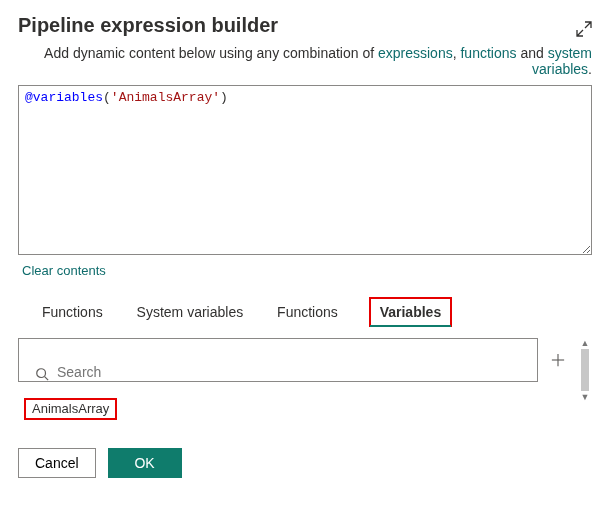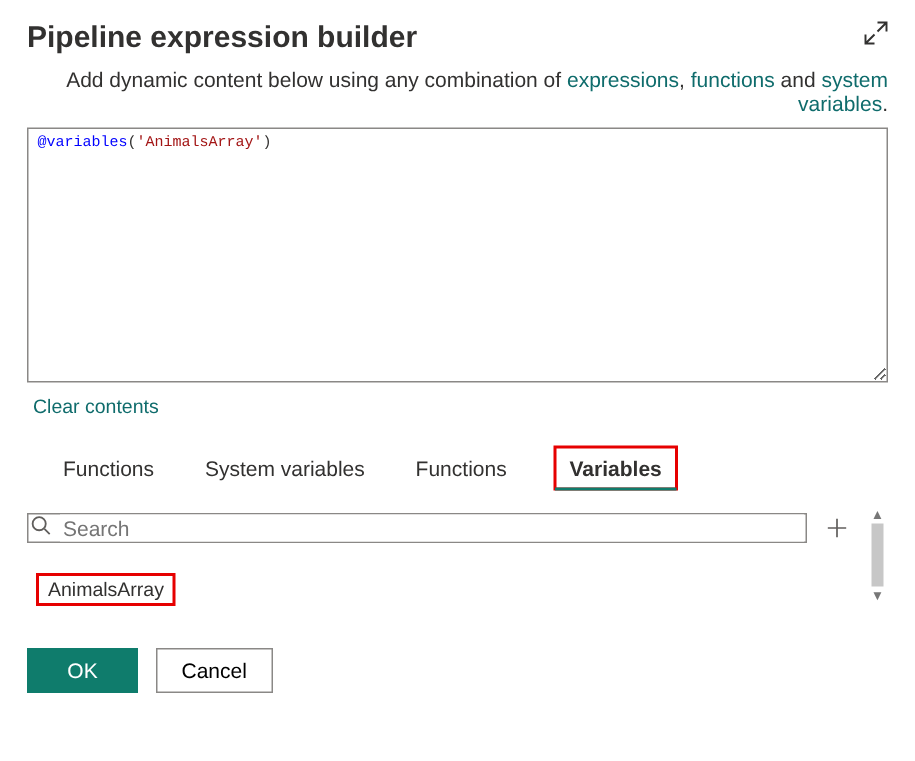--- a/index.html
+++ b/index.html
@@ -8,21 +8,21 @@
     padding: 14px 18px;
     font-family: "Segoe UI", -apple-system, sans-serif;
     font-size: 14px;
     color: #323130;
     width: 610px;
     background: #fff;
   }
   .header {
     display: flex;
     justify-content: space-between;
-    align-items: flex-start;
+    align-items: flex-end;
     margin-bottom: 8px;
   }
   .title {
     font-size: 20px;
     font-weight: 600;
   }
   .expand-icon {
     width: 16px; height: 16px;
     stroke: #323130;
     stroke-width: 1.3;
@@ -40,21 +40,21 @@
     cursor: pointer;
   }
   .editor {
     width: 100%;
     height: 170px;
     border: 1px solid #8a8886;
     resize: both;
     overflow: auto;
     padding: 4px 6px;
     font-family: Consolas, "Courier New", monospace;
-    font-size: 10px;
+    font-size: 13px;
     white-space: pre;
     margin-bottom: 2px;
   }
   .t-at    { color: #0000ff; }
   .t-fn    { color: #0000ff; }
   .t-paren { color: #323130; }
   .t-str   { color: #a31515; }
   .clear-link {
     color: #0f6c6c;
     font-size: 13px;
@@ -100,24 +100,24 @@
   }
   .search-row {
     display: flex;
     align-items: center;
     gap: 6px;
     margin-bottom: 16px;
   }
   .search-box {
     flex: 1;
     border: 1px solid #8a8886;
-    height: 20px;
-    display: flex;
-    align-items: flex-start;
-    padding: 0 1px;
+    height: 44px;
+    display: flex;
+    align-items: flex-end;
+    padding: 0 16px;
     gap: 6px;
     color: #605e5c;
   }
   .search-input {
     border: none;
     outline: none;
     font-size: 14px;
     flex: 1;
     color: #323130;
   }
@@ -226,18 +226,18 @@
     <span class="var-chip">AnimalsArray</span>
   </div>
   <div class="scrollbar">
     <div class="scroll-arrow">▲</div>
     <div class="scroll-thumb"></div>
     <div class="scroll-arrow">▼</div>
   </div>
 </div>
 
 <div class="footer">
+  <button class="btn">Cancel</button>
   <button class="btn primary">OK</button>
-  <button class="btn">Cancel</button>
 </div>
 
 
 
 
 </body></html>

